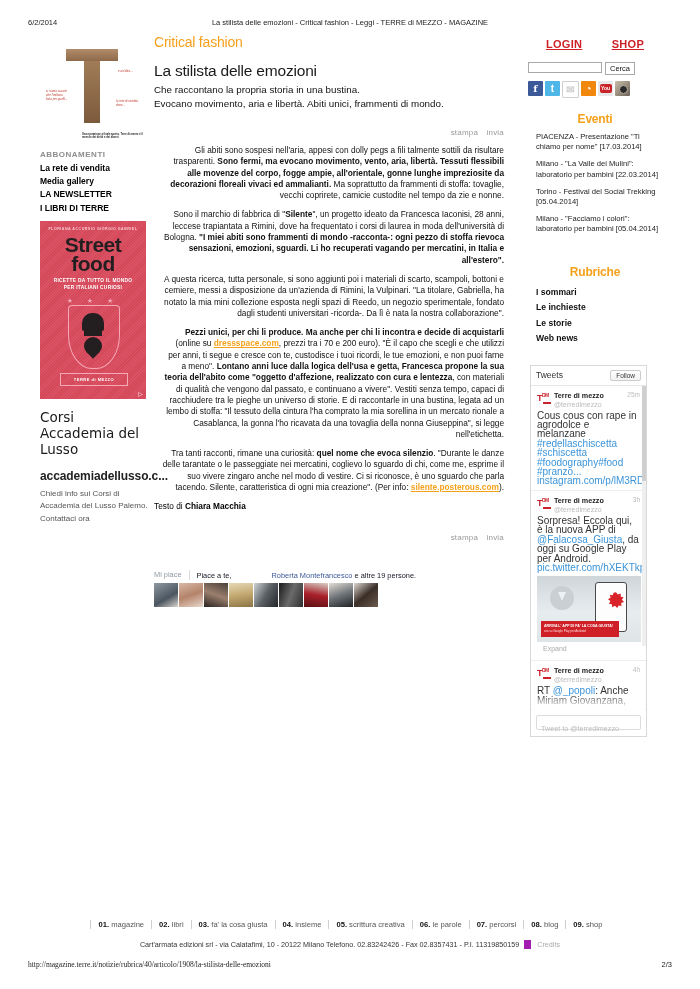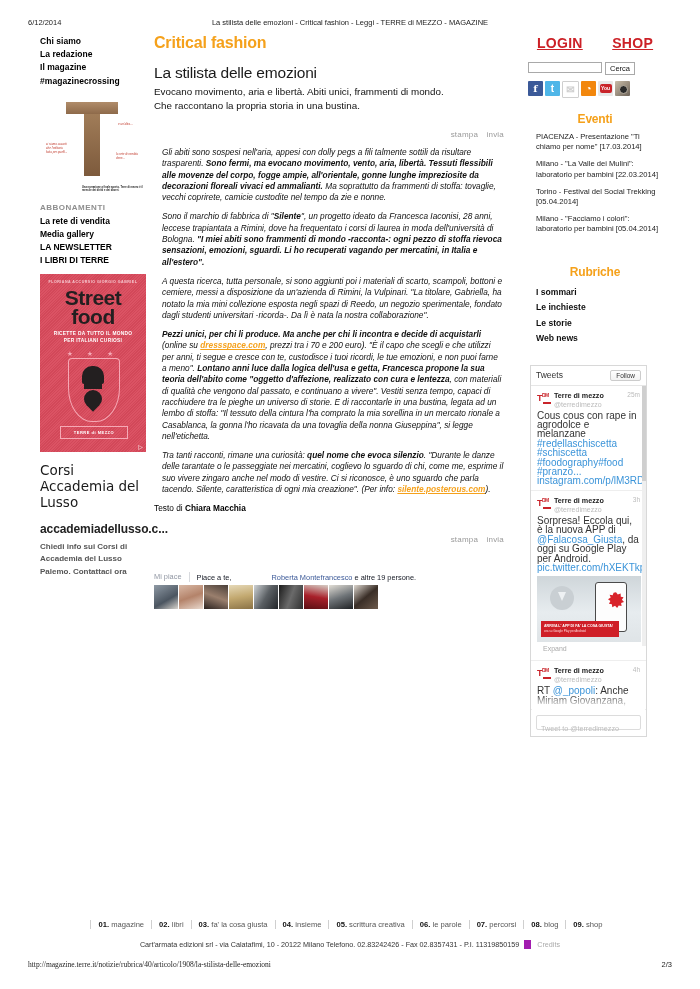--- a/index.html
+++ b/index.html
@@ -202,32 +202,31 @@
     font-size: 12px;
     font-weight: bold;
     color: #222;
     letter-spacing: -0.1px;
   }
   .ad-desc {
     margin-top: 5px;
     font-size: 8px;
     color: #555;
     line-height: 12.5px;
-    font-weight: bold;
   }
 
   
   .center-col {
     position: absolute;
     left: 154px; top: 0;
     width: 350px;
   }
   .kicker {
-    font-size: 16px;
-    font-weight: bold;
+    font-size: 14px;
+    font-weight: normal;
     color: #f5a11b;
     letter-spacing: -0.2px;
     margin: 4px 0 0 0;
   }
   .art-title {
     font-size: 15.5px;
     color: #1a1a1a;
     margin: 12px 0 0 0;
     font-weight: normal;
     letter-spacing: -0.2px;
@@ -246,22 +245,21 @@
     letter-spacing: 0.2px;
   }
   .tools span { margin-left: 6px; }
 
   .art-body { margin-top: 8px; }
   .art-body p {
     font-size: 8.3px;
     line-height: 11.3px;
     margin: 0 0 8px 8px;
     color: #111;
-    text-align: left;
-    font-style: italic;
+    text-align: right;
   }
   .art-body b { font-weight: bold; }
   .art-body a {
     color: #f5a11b;
     text-decoration: underline;
     font-weight: bold;
   }
   .byline {
     font-size: 8.3px;
     margin-top: 4px;
@@ -319,21 +317,21 @@
   .right-col {
     position: absolute;
     left: 528px; top: 0;
     width: 134px;
   }
   .topnav {
     text-align: center;
     margin-top: 4px;
   }
   .topnav a {
-    font-size: 14px;
+    font-size: 11px;
     font-weight: bold;
     color: #cc2127;
     text-decoration: underline;
     letter-spacing: 0.3px;
   }
   .topnav a + a { margin-left: 25px; }
 
   .searchbar {
     margin-top: 10px;
     display: flex;
@@ -605,33 +603,27 @@
     color: #aaa;
     border-left: 7px solid #a21caf;
     padding-left: 6px;
     margin-left: 5px;
   }
 </style>
 </head>
 <body>
 
 <div class="print-header">
-  <div class="ph-date">6/12/2014</div>
+  <div class="ph-date">6/2/2014</div>
   <div class="ph-title">La stilista delle emozioni - Critical fashion - Leggi - TERRE di MEZZO - MAGAZINE</div>
 </div>
 
 <div class="page">
 
   <div class="left-col">
-    <ul class="lnav">
-      <li>Chi siamo</li>
-      <li>La redazione</li>
-      <li>Il magazine</li>
-      <li>#magazinecrossing</li>
-    </ul>
 
     <div class="promo-img-1">
       <div class="tshape"></div>
       <div class="tstem"></div>
       <div class="scribble s1">ci siamo accorti che l'editoria fatta per quelli...</div>
       <div class="scribble s2">e un'altra...</div>
       <div class="scribble s3">la rete di vendita deve...</div>
       <div class="cap">Una narrazione a finale aperto. Terre di mezzo è il mensile dei diritti e dei doveri.</div>
     </div>
 
@@ -666,22 +658,22 @@
       <div class="ad-title">Corsi Accademia del Lusso</div>
       <div class="ad-url">accademiadellusso.c...</div>
       <div class="ad-desc">Chiedi info sui Corsi di Accademia del Lusso Palemo. Contattaci ora</div>
     </div>
   </div>
 
   <div class="center-col">
     <div class="kicker">Critical fashion</div>
     <h1 class="art-title">La stilista delle emozioni</h1>
     <div class="art-standfirst">
+      <div>Che raccontano la propria storia in una bustina.</div>
       <div>Evocano movimento, aria e libertà. Abiti unici, frammenti di mondo.</div>
-      <div>Che raccontano la propria storia in una bustina.</div>
     </div>
 
     <div class="tools">
       <span>stampa</span>
       <span>invia</span>
     </div>
 
     <div class="art-body" id="article-body">
         <p><span>Gli abiti sono sospesi nell'aria, appesi con dolly pegs a fili talmente sottili da risultare trasparenti. </span><b>Sono fermi, ma evocano movimento, vento, aria, libertà. Tessuti flessibili alle movenze del corpo, fogge ampie, all'orientale, gonne lunghe impreziosite da decorazioni floreali vivaci ed ammalianti.</b><span> Ma soprattutto da frammenti di stoffa: tovaglie, vecchi coprirete, camicie custodite nel tempo da zie e nonne.</span></p>
         <p><span>Sono il marchio di fabbrica di "</span><b>Silente</b><span>", un progetto ideato da Francesca Iaconisi, 28 anni, leccese trapiantata a Rimini, dove ha frequentato i corsi di laurea in moda dell'università di Bologna. </span><b>"I miei abiti sono frammenti di mondo -racconta-: ogni pezzo di stoffa rievoca sensazioni, emozioni, sguardi. Li ho recuperati vagando per mercatini, in Italia e all'estero".</b></p>

